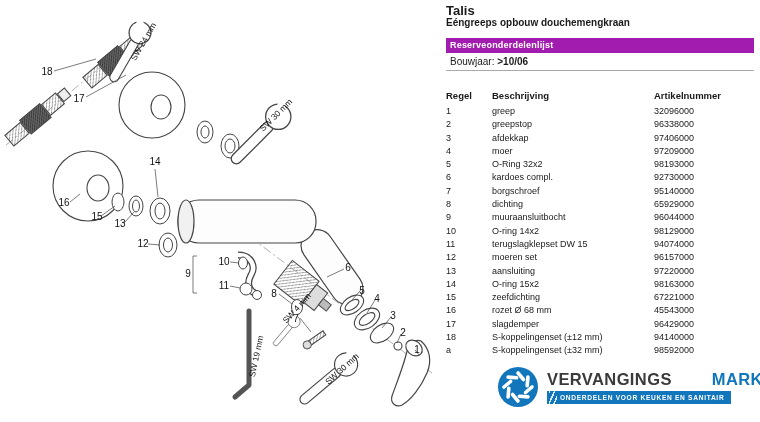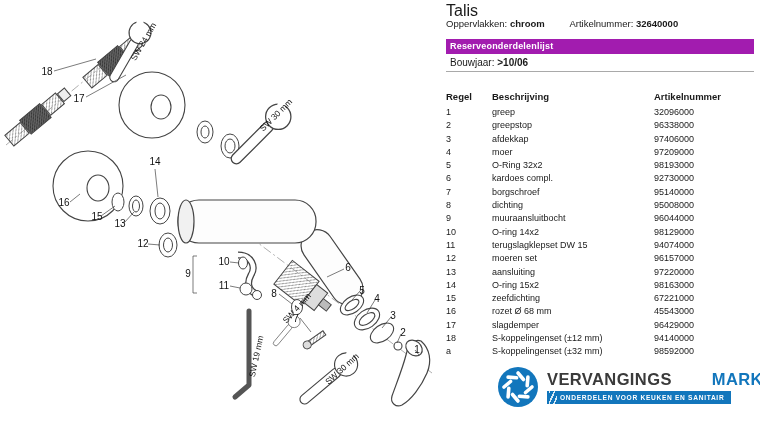--- a/index.html
+++ b/index.html
@@ -4,21 +4,21 @@
 <style>
   html,body{margin:0;padding:0;}
   body{
     width:760px;height:422px;background:#fff;position:relative;overflow:hidden;
     font-family:"Liberation Sans", sans-serif;color:#1a1a1a;
   }
   .diagram{position:absolute;left:0;top:5px;}
   svg text.co{font-size:10px;fill:#111;font-family:"Liberation Sans",sans-serif;}
   svg text.sw{font-size:8.5px;fill:#111;font-family:"Liberation Sans",sans-serif;}
   .panel{position:absolute;left:446px;top:4px;width:308px;}
-  .title{font-size:16px;font-weight:normal;line-height:13px;}
+  .title{font-size:13px;font-weight:bold;line-height:13px;}
   .subtitle{font-size:10px;font-weight:bold;line-height:12px;}
   .meta{font-size:9.5px;line-height:12px;margin-top:1px;}
   .meta .lbl{font-weight:normal;}
   .meta .val{font-weight:bold;}
   .meta .art{margin-left:22px;}
   .sectionbar{margin-top:9px;background:#a21caf;color:#fff;font-size:9px;font-weight:bold;
     padding:2px 4px 3px;letter-spacing:0.2px;}
   .bouwjaar{font-size:10px;padding:3px 4px 3px;border-bottom:1px solid #a9a9a9;}
   .bouwjaar .val{font-weight:bold;}
   table{border-collapse:collapse;width:100%;margin-top:19px;table-layout:fixed;}
@@ -191,26 +191,21 @@
 
   <text class="sw" text-anchor="middle" x="146" y="38" transform="rotate(-60 146 38)">SW 24 mm</text>
   <text class="sw" text-anchor="middle" x="278" y="112" transform="rotate(-45 278 112)">SW 30 mm</text>
   <text class="sw" text-anchor="middle" x="299" y="305" transform="rotate(-48 299 305)">SW 4 mm</text>
   <text class="sw" text-anchor="middle" x="259" y="352" transform="rotate(-78 259 352)">SW 19 mm</text>
   <text class="sw" text-anchor="middle" x="344" y="366" transform="rotate(-42 344 366)">SW 30 mm</text>
 </svg>
 
 <div class="panel">
   <div class="title">Talis</div>
-  <div class="meta">
-    <span class="lbl">Oppervlakken:</span>
-    <span class="val">chroom</span>
-    <span class="lbl art">Artikelnummer:</span>
-    <span class="val">32640000</span>
-  </div>
+  <div class="subtitle">Eéngreeps opbouw douchemengkraan</div>
 
   <div class="sectionbar">Reserveonderdelenlijst</div>
   <div class="bouwjaar">
     <span class="lbl">Bouwjaar:</span>
     <span class="val">&gt;10/06</span>
   </div>
 
   <table>
     <colgroup>
         <col style="width:46px">
@@ -256,21 +251,21 @@
           <td>92730000</td>
         </tr>
       <tr>
           <td>7</td>
           <td>borgschroef</td>
           <td>95140000</td>
         </tr>
       <tr>
           <td>8</td>
           <td>dichting</td>
-          <td>95008000</td>
+          <td>65929000</td>
         </tr>
       <tr>
           <td>9</td>
           <td>muuraansluitbocht</td>
           <td>96044000</td>
         </tr>
       <tr>
           <td>10</td>
           <td>O-ring 14x2</td>
           <td>98129000</td>

